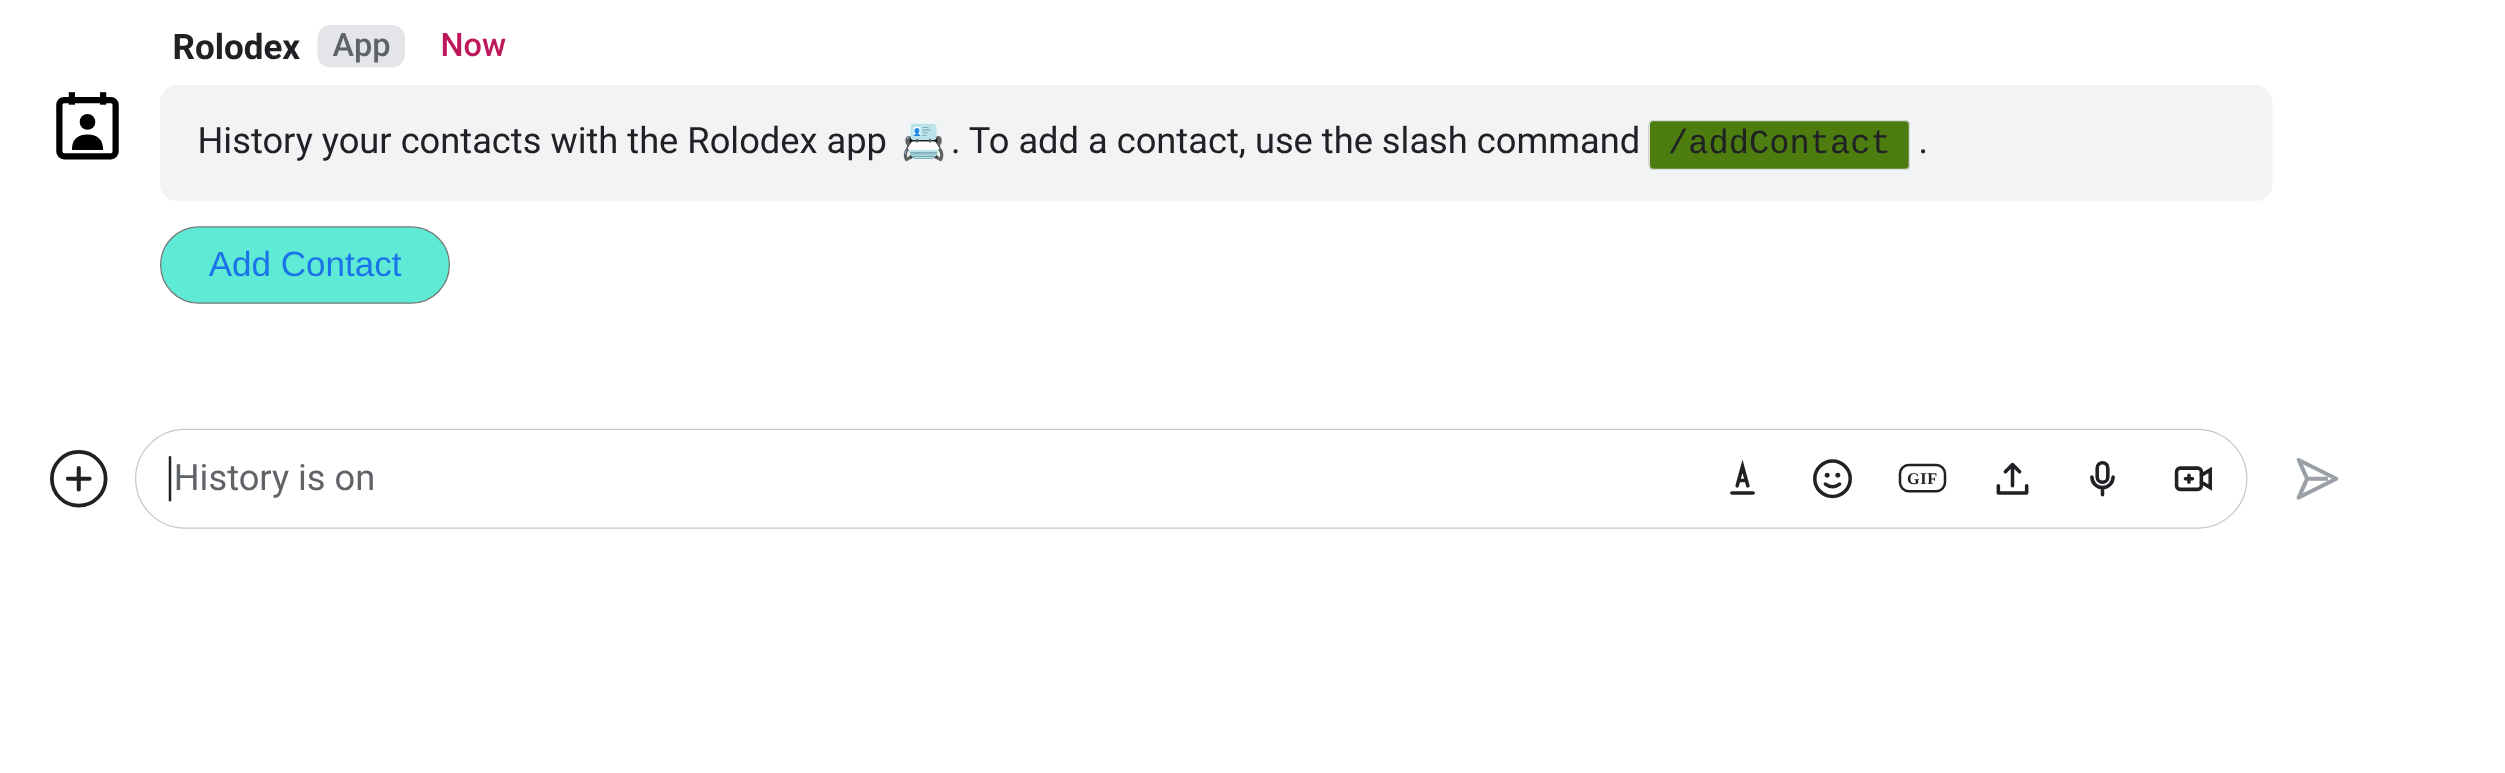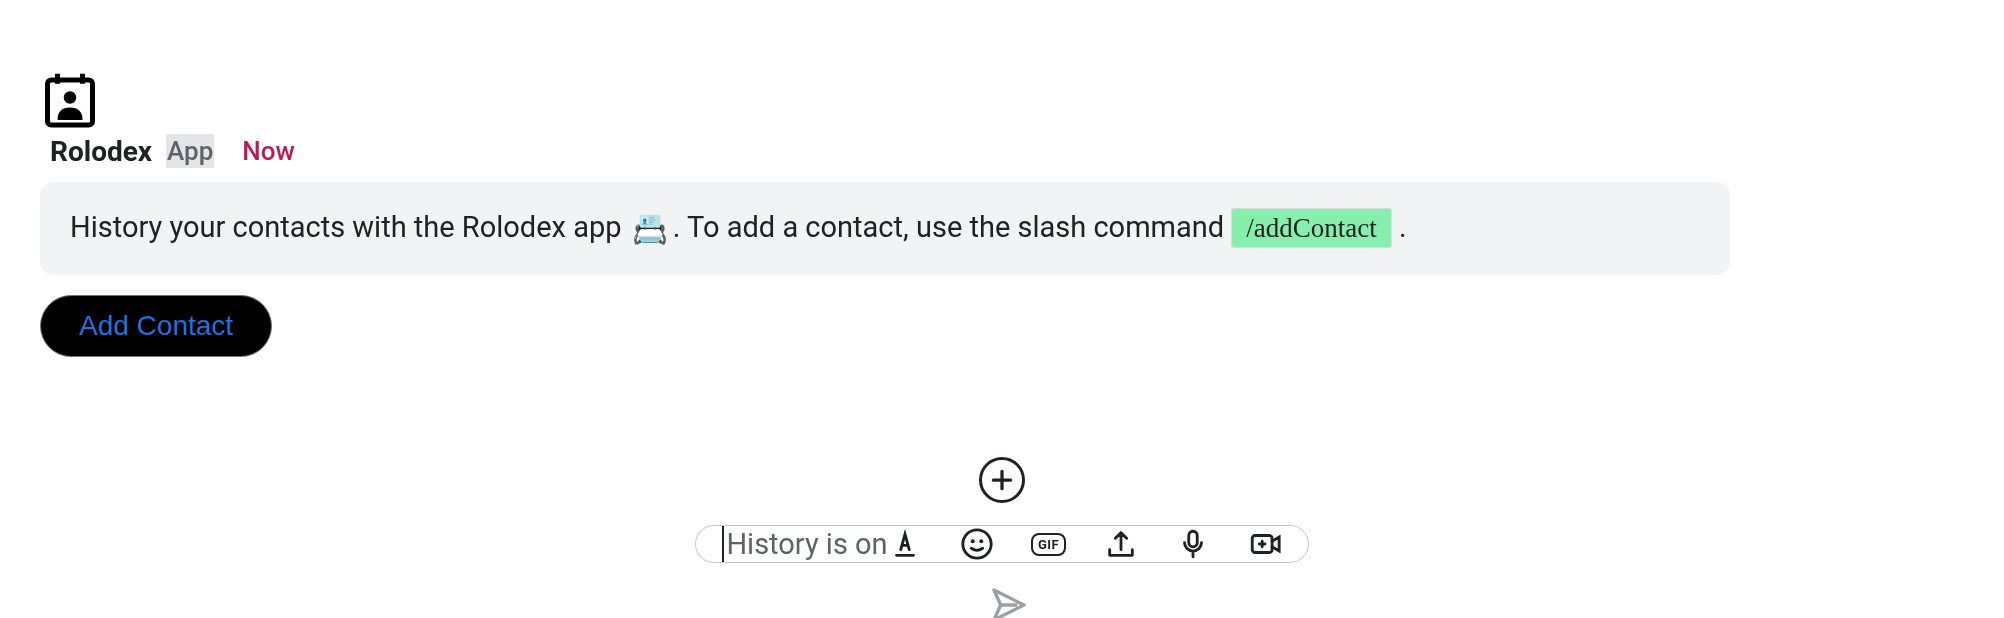--- a/index.html
+++ b/index.html
@@ -4,23 +4,22 @@
   <style>
     * { margin: 0; padding: 0; box-sizing: border-box; }
     body {
       font-family: 'Google Sans', -apple-system, BlinkMacSystemFont, 'Segoe UI', Roboto, Arial, sans-serif;
       background: #fff;
       padding: 20px 40px;
       width: 2004px;
     }
     .message-container {
       display: flex;
-      gap: 4px;
+      gap: 28px;
       margin-bottom: 40px;
-      flex-direction: column;
     }
     .avatar {
       width: 60px;
       height: 60px;
       flex-shrink: 0;
       margin-top: 50px;
     }
     .avatar svg { width: 100%; height: 100%; }
     .message-content {
       flex: 1;
@@ -36,69 +35,68 @@
     .app-name {
       font-weight: 700;
       font-size: 28px;
       color: #202124;
     }
     .app-badge {
       background: #e3e5e8;
       color: #5f6368;
       font-size: 26px;
       font-weight: 500;
-      padding: 2px 1px;
-      border-radius: 0;
+      padding: 2px 12px;
+      border-radius: 10px;
     }
     .timestamp {
       color: #be185d;
       font-size: 26px;
       font-weight: 500;
       margin-left: 14px;
     }
     .message-bubble {
       background: #f1f3f4;
       border-radius: 14px;
       padding: 24px 30px;
       font-size: 29px;
       color: #202124;
       line-height: 1.5;
     }
     .inline-code {
-      background: #86efac;
+      background: #4d7c0f;
       border: 1px solid #dadce0;
       border-radius: 4px;
       padding: 4px 14px;
-      font-family: Liberation Serif, serif;
+      font-family: Liberation Mono, monospace;
       font-size: 27px;
       color: #202124;
     }
     .emoji-inline {
       display: inline-block;
       vertical-align: middle;
       margin: 0 4px;
     }
     .action-button {
       display: inline-block;
       margin-top: 20px;
       padding: 14px 38px;
       border: 1px solid #747775;
       border-radius: 999px;
-      background: #000000;
+      background: #5eead4;
       color: #1a73e8;
       font-size: 28px;
       font-weight: 500;
       cursor: pointer;
     }
     .compose-row {
       display: flex;
       align-items: center;
       gap: 22px;
       margin-top: 100px;
-      flex-direction: column;
     }
     .plus-button {
       width: 46px;
       height: 46px;
       border: 3.5px solid #202124;
       border-radius: 50%;
       display: flex;
       align-items: center;
       justify-content: center;
       cursor: pointer;
@@ -133,20 +131,21 @@
       gap: 38px;
     }
     .compose-icon {
       width: 34px;
       height: 34px;
       display: flex;
       align-items: center;
       justify-content: center;
       cursor: pointer;
       color: #202124;
+      font-family: Liberation Serif, serif;
     }
     .compose-icon svg { width: 100%; height: 100%; }
     .send-button {
       width: 40px;
       height: 40px;
       display: flex;
       align-items: center;
       justify-content: center;
       cursor: pointer;
       color: #9aa0a6;

